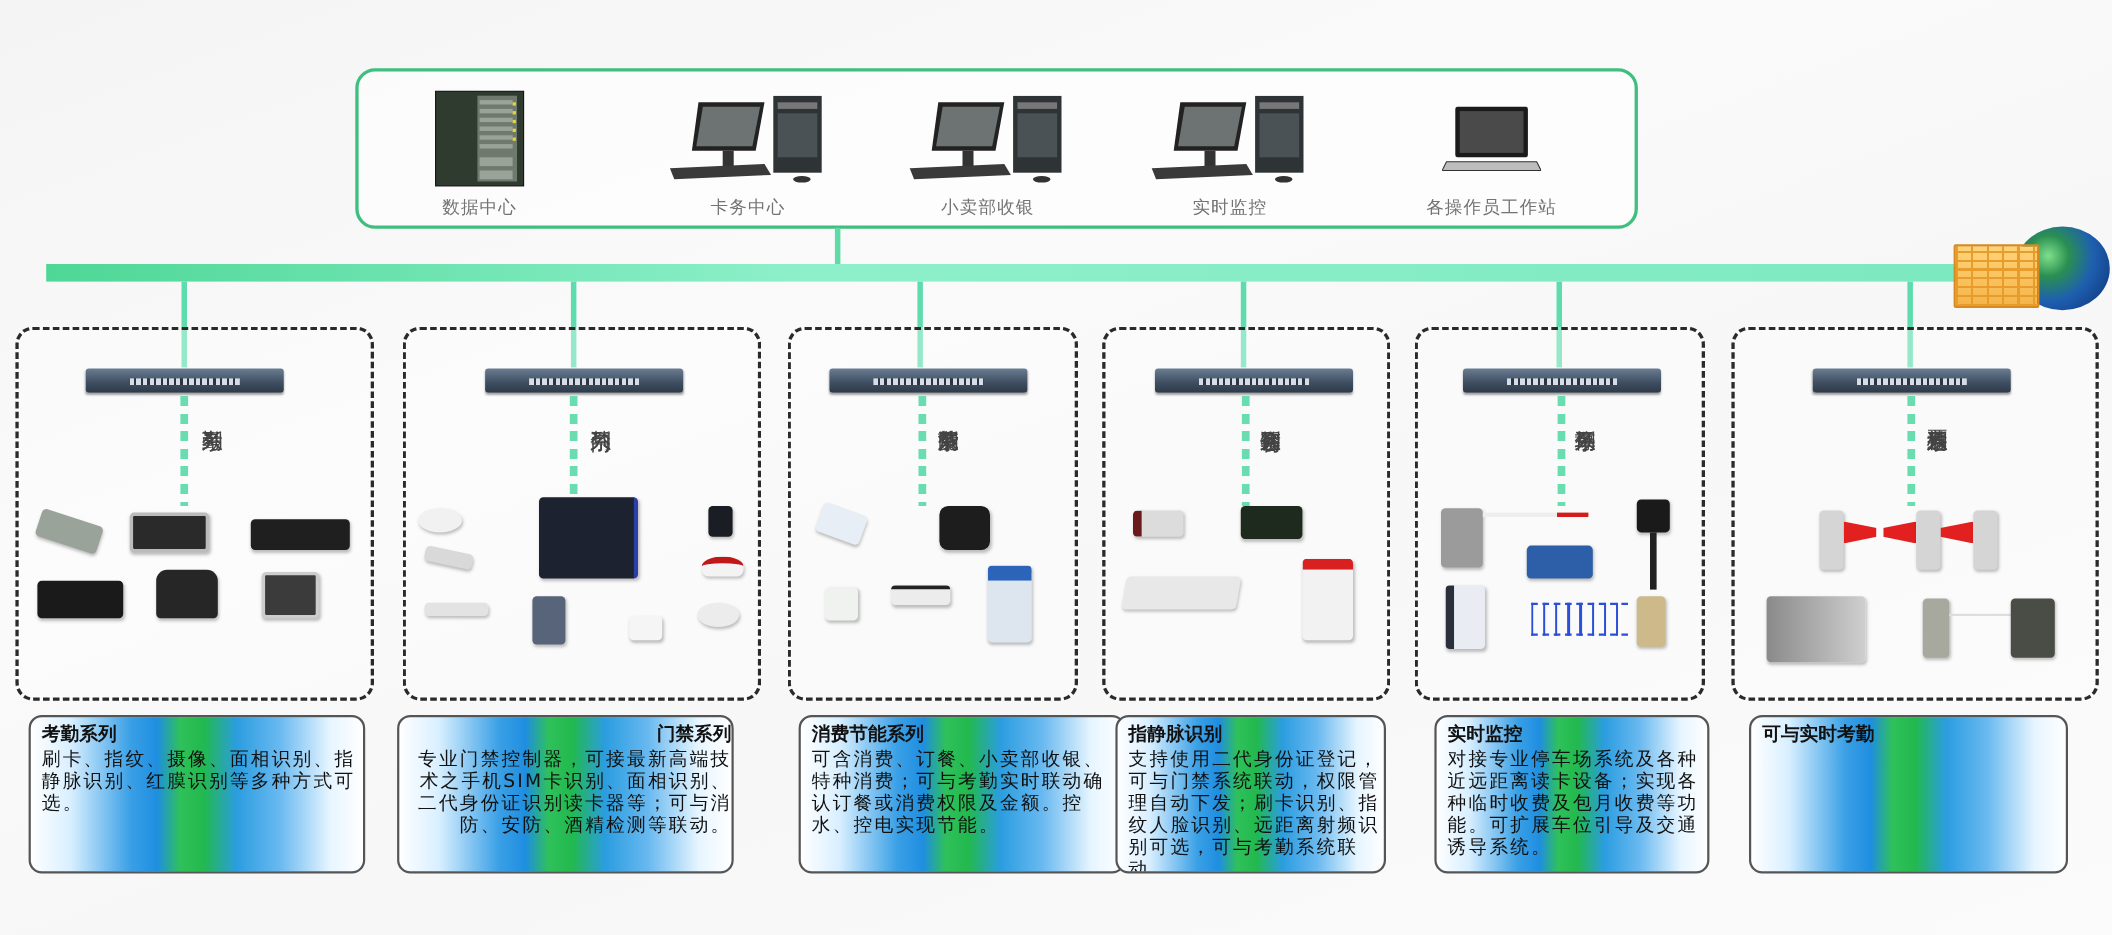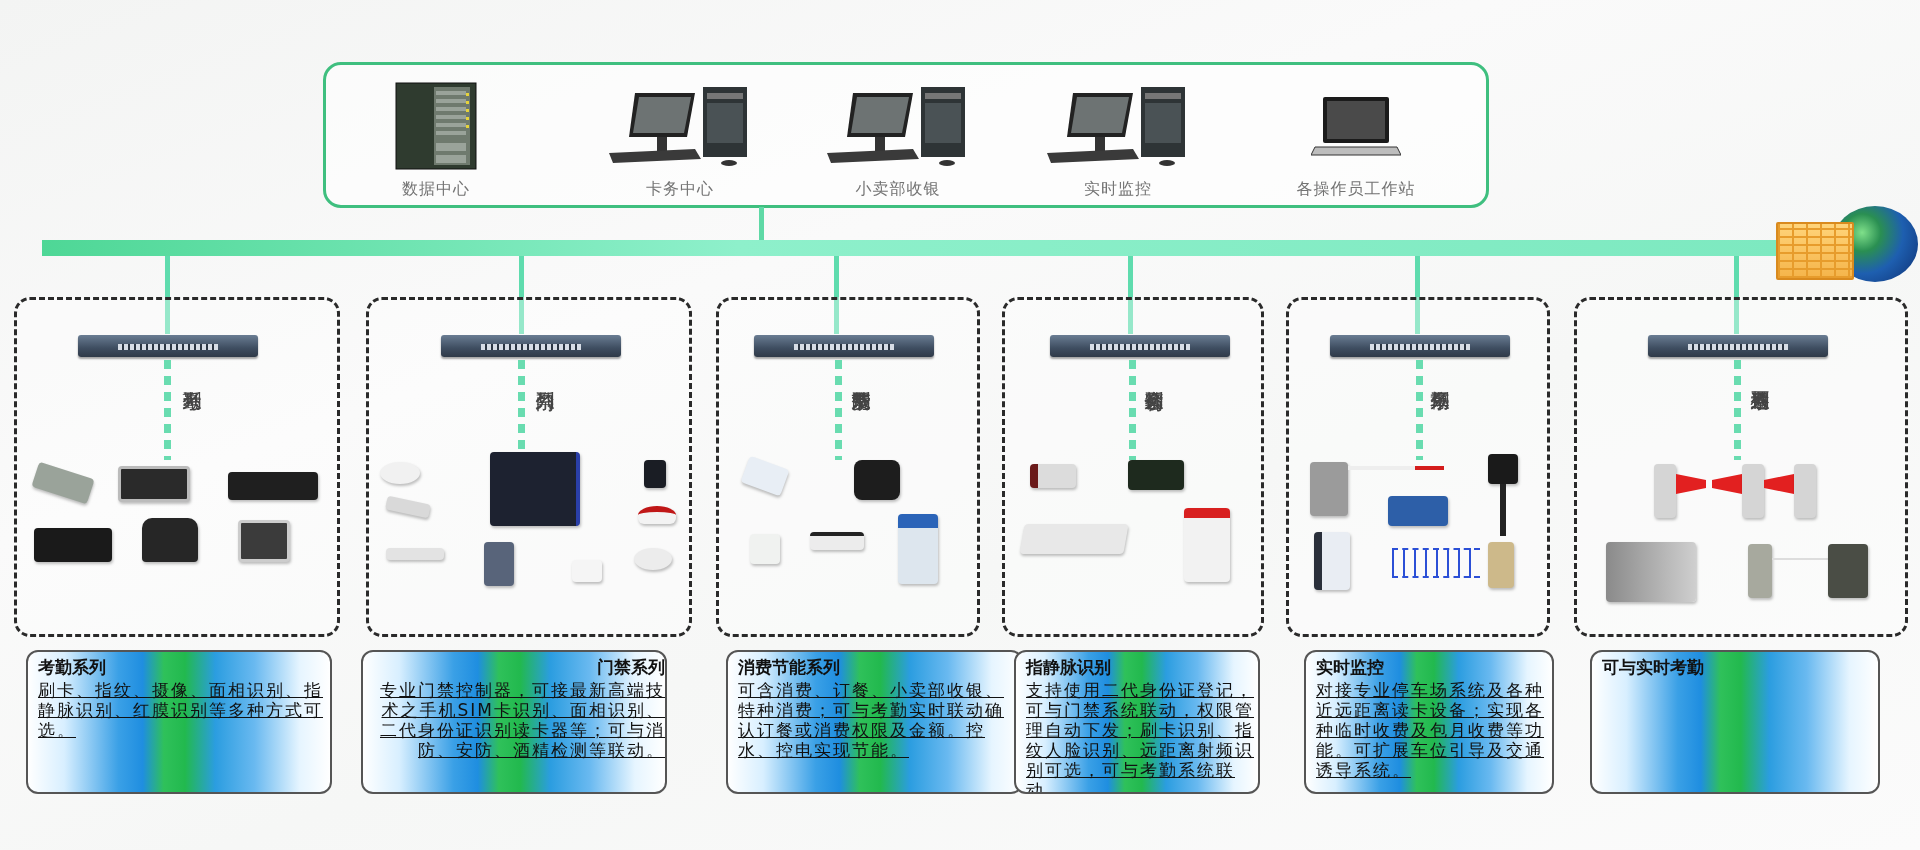--- a/index.html
+++ b/index.html
@@ -68,21 +68,21 @@
   .devices { position: absolute; top: 452px; height: 170px; }
   .dv { position: absolute; border-radius: 4px; box-shadow: 1px 2px 3px rgba(0,0,0,0.25); }
 
   
   .card {
     position: absolute; top: 650px; height: 144px;
     border: 2px solid #555; border-radius: 12px; overflow: hidden;
     background: linear-gradient(90deg, #ffffff 0%, #d8efff 12%, #3aa0e6 30%, #1f8ee0 38%, #2fc15a 45%, #22b94e 52%, #2b9de0 62%, #69b9f0 75%, #e6f5ff 90%, #ffffff 100%);
   }
   .card .title { font-weight: bold; font-size: 17px; color: #111; padding: 4px 0 0 10px; }
-  .card .body { font-size: 17px; color: #111; line-height: 20px; padding: 1px 0 0 10px; letter-spacing: 2px; text-decoration: underline; }
+  .card .body { font-size: 17px; color: #111; line-height: 20px; padding: 1px 0 0 10px; letter-spacing: 2px; }
 </style>
 </head>
 <body>
 
 <div class="top-box">
   <div class="station" style="left:30px;">
     <svg class="dev" width="92" height="96" viewBox="0 0 92 96">
       <rect x="6" y="6" width="80" height="86" fill="#2f3b2f" stroke="#111"></rect>
       <rect x="44" y="10" width="36" height="78" fill="#6f7a6e"></rect>
       <g fill="#9aa39a">

